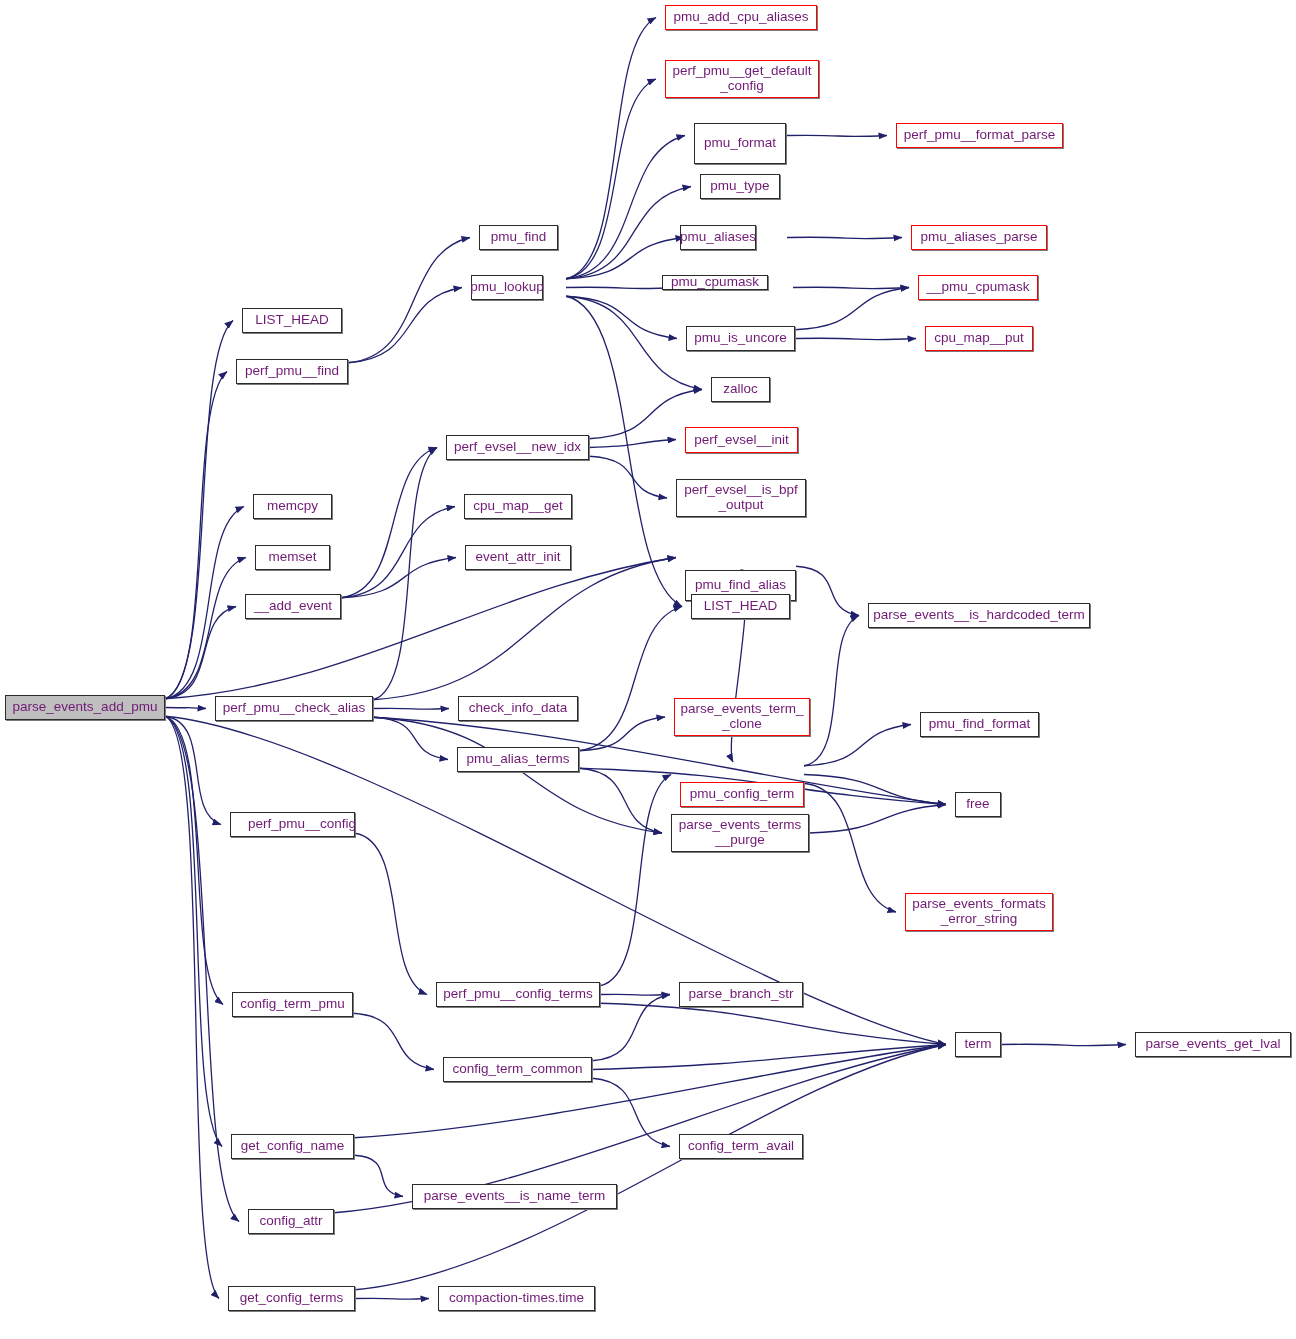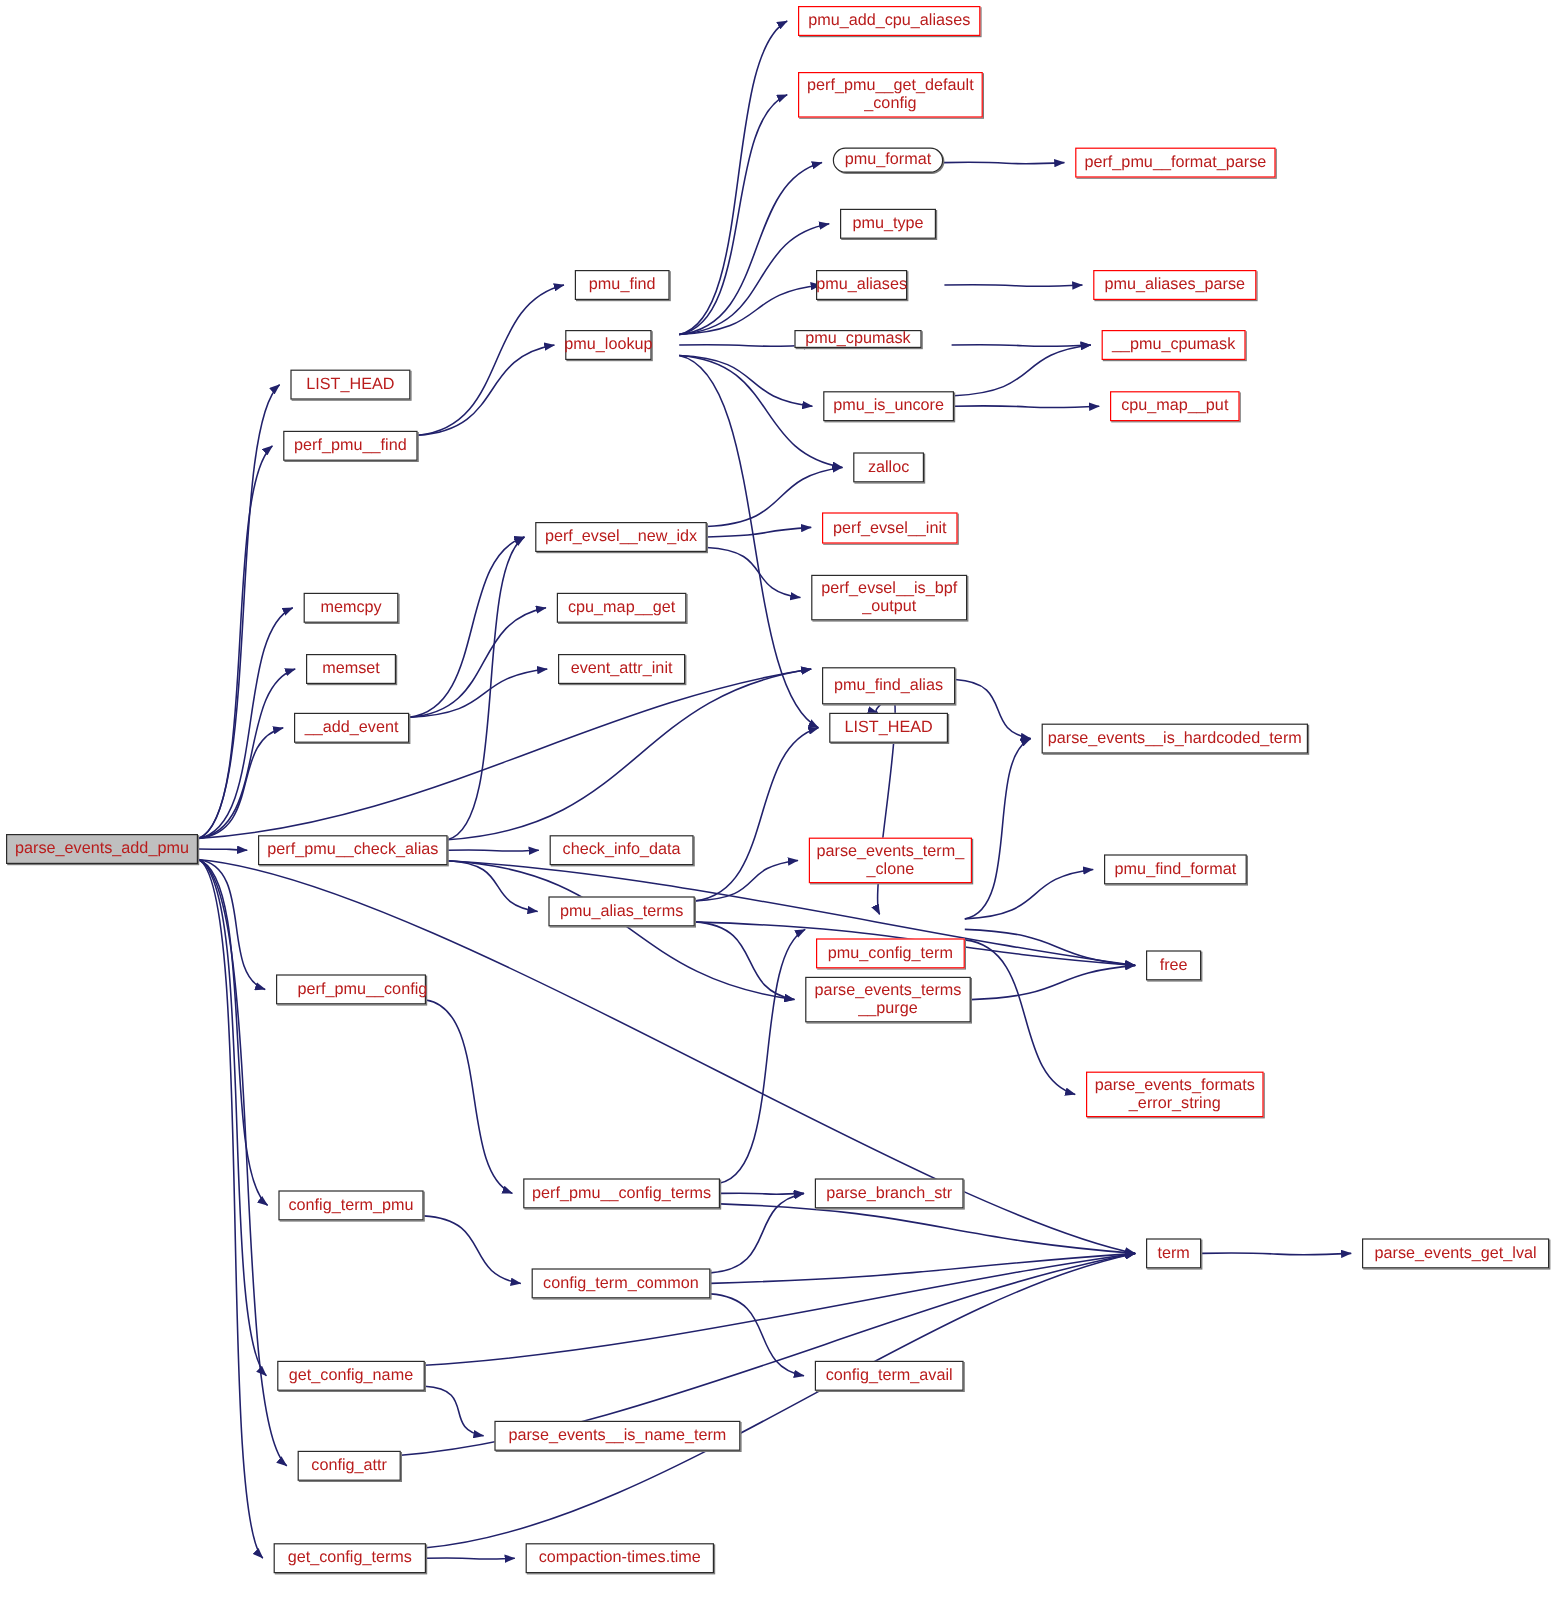--- a/index.html
+++ b/index.html
@@ -1,21 +1,21 @@
 <!DOCTYPE html>
 <html><head>
 <meta charset="utf-8">
 <style>
   html,body{margin:0;padding:0;background:#ffffff;}
   body{font-family:"Liberation Sans", sans-serif;}
   #canvas{position:relative;width:1296px;height:1339px;background:#fff;overflow:hidden;}
   #edges{position:absolute;left:0;top:0;width:1296px;height:1339px;}
   .node{position:absolute;box-sizing:border-box;background:#ffffff;
         display:flex;align-items:center;justify-content:center;text-align:center;
-        font-size:13.5px;color:#b91c1c;line-height:1.08;z-index:3;white-space:pre-line;}
+        font-size:13.5px;color:#701a75;line-height:1.08;z-index:3;white-space:pre-line;}
   .node.black{border:1px solid #2b2b2b;box-shadow:1px 1px 0 0 #7a7a7a;}
   .node.red{border:1px solid #ff0000;box-shadow:1px 1px 0 0 #7a7a7a;}
   .node.root{background:#bfbfbf;border:1px solid #2b2b2b;box-shadow:1px 1px 0 0 #7a7a7a;}
 </style>
 </head>
 <body>
 
 <div id="canvas">
   <svg id="edges" viewBox="0 0 1296 1339">
       <defs>
@@ -111,30 +111,30 @@
       <div class="node black" style="left: 465px; top: 545px; width: 106px; height: 25px;">event_attr_init</div>
       <div class="node black" style="left: 458px; top: 696px; width: 120px; height: 25px;">check_info_data</div>
       <div class="node black" style="left: 457px; top: 747px; width: 122px; height: 25px;">pmu_alias_terms</div>
       <div class="node black" style="left: 436px; top: 982px; width: 164px; height: 25px;">perf_pmu__config_terms</div>
       <div class="node black" style="left: 443px; top: 1057px; width: 149px; height: 25px;">config_term_common</div>
       <div class="node black" style="left: 412px; top: 1184px; width: 205px; height: 25px;">parse_events__is_name_term</div>
       <div class="node black" style="left: 438px; top: 1286px; width: 157px; height: 25px;">compaction-times.time</div>
       <div class="node red" style="left: 665px; top: 5px; width: 152px; height: 25px;">pmu_add_cpu_aliases</div>
       <div class="node red" style="left: 665px; top: 60px; width: 154px; height: 38px;">perf_pmu__get_default
 _config</div>
-      <div class="node black" style="left: 694px; top: 123px; width: 92px; height: 21px; border-radius: 12px;">pmu_format</div>
+      <div class="node black" style="left: 694px; top: 123px; width: 92px; height: 41px;">pmu_format</div>
       <div class="node black" style="left: 700px; top: 174px; width: 80px; height: 25px;">pmu_type</div>
       <div class="node black" style="left: 680px; top: 225px; width: 76px; height: 25px;">pmu_aliases</div>
       <div class="node black" style="left: 662px; top: 275px; width: 106px; height: 15px;">pmu_cpumask</div>
       <div class="node black" style="left: 686px; top: 326px; width: 109px; height: 25px;">pmu_is_uncore</div>
       <div class="node black" style="left: 711px; top: 377px; width: 59px; height: 25px;">zalloc</div>
       <div class="node red" style="left: 685px; top: 427px; width: 113px; height: 26px;">perf_evsel__init</div>
       <div class="node black" style="left: 676px; top: 479px; width: 130px; height: 38px;">perf_evsel__is_bpf
 _output</div>
-      <div class="node black" style="left: 685px; top: 556px; width: 111px; height: 31px;">pmu_find_alias</div>
+      <div class="node black" style="left: 685px; top: 570px; width: 111px; height: 31px;">pmu_find_alias</div>
       <div class="node black" style="left: 691px; top: 594px; width: 99px; height: 25px;">LIST_HEAD</div>
       <div class="node red" style="left: 674px; top: 698px; width: 136px; height: 38px;">parse_events_term_
 _clone</div>
       <div class="node red" style="left: 680px; top: 762px; width: 124px; height: 25px; margin-top: 20px;">pmu_config_term</div>
       <div class="node black" style="left: 671px; top: 814px; width: 138px; height: 38px;">parse_events_terms
 __purge</div>
       <div class="node black" style="left: 679px; top: 982px; width: 124px; height: 25px;">parse_branch_str</div>
       <div class="node black" style="left: 679px; top: 1134px; width: 124px; height: 25px;">config_term_avail</div>
       <div class="node red" style="left: 896px; top: 123px; width: 167px; height: 25px;">perf_pmu__format_parse</div>
       <div class="node red" style="left: 911px; top: 225px; width: 136px; height: 25px;">pmu_aliases_parse</div>

